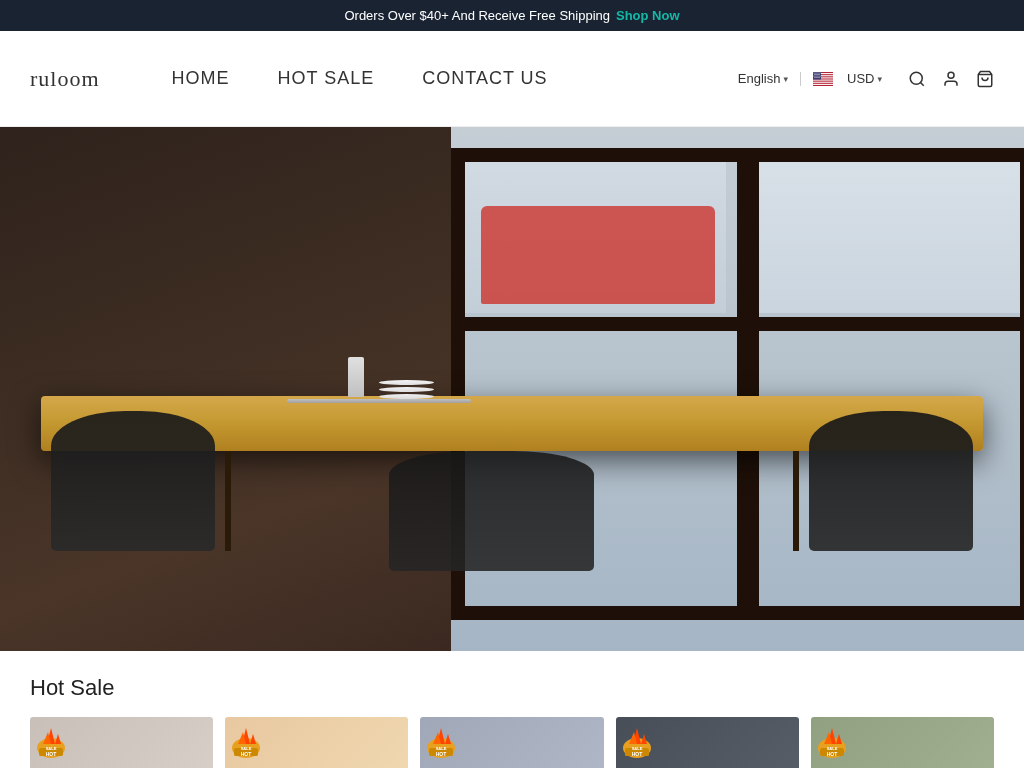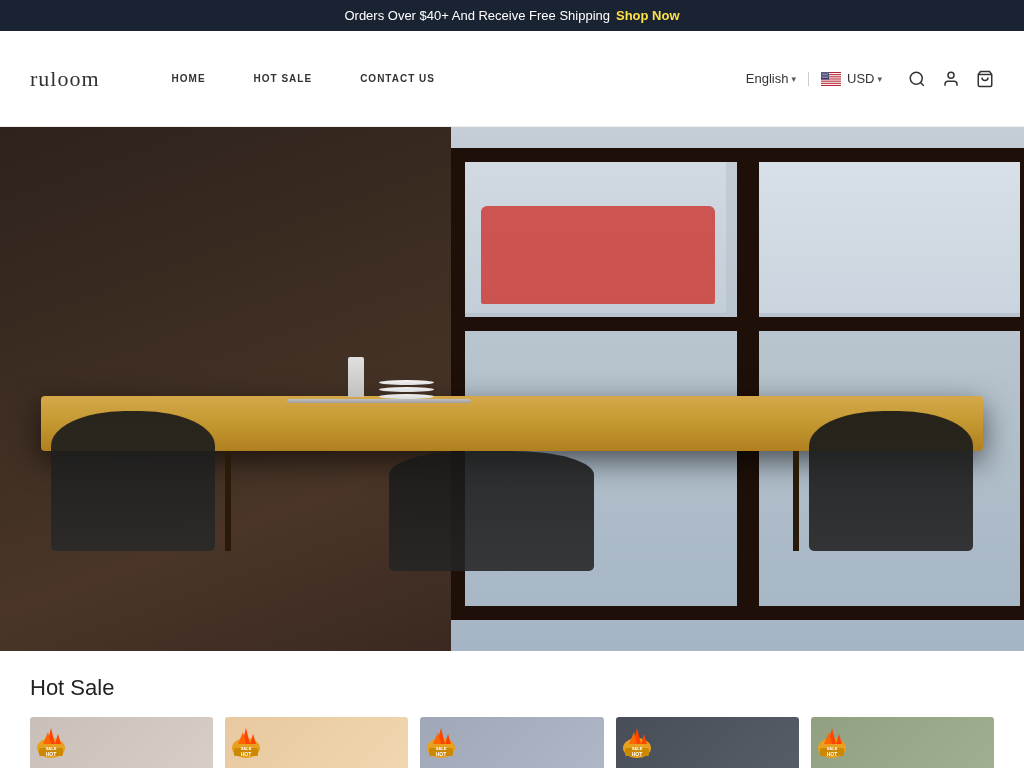--- a/index.html
+++ b/index.html
@@ -11,21 +11,21 @@
       color: #fff;
       text-align: center;
       padding: 8px 16px;
       font-size: 13px;
       display: flex;
       align-items: center;
       justify-content: center;
       gap: 6px;
     }
     .announcement-bar a {
-      color: #fde047;
+      color: #14b8a6;
       text-decoration: none;
       font-weight: bold;
     }
 
     
     .header {
       display: flex;
       align-items: center;
       padding: 0 30px;
       height: 96px;
@@ -41,23 +41,23 @@
       text-decoration: none;
     }
     .nav {
       display: flex;
       gap: 36px;
       flex: 1;
     }
     .nav a {
       text-decoration: none;
       color: #333;
-      font-size: 10px;
+      font-size: 18px;
       letter-spacing: 1px;
-      font-weight: 700;
+      font-weight: 400;
       padding-left: 12px;
     }
 
     .header-right {
       display: flex;
       align-items: center;
       gap: 12px;
     }
     .lang-currency {
       display: flex;
@@ -189,21 +189,21 @@
         <circle cx="4" cy="2.5" r="0.5" fill="white"></circle>
         <circle cx="6" cy="2.5" r="0.5" fill="white"></circle>
         <circle cx="1" cy="4" r="0.5" fill="white"></circle>
         <circle cx="3" cy="4" r="0.5" fill="white"></circle>
         <circle cx="5" cy="4" r="0.5" fill="white"></circle>
         <circle cx="7" cy="4" r="0.5" fill="white"></circle>
         <circle cx="2" cy="5.5" r="0.5" fill="white"></circle>
         <circle cx="4" cy="5.5" r="0.5" fill="white"></circle>
         <circle cx="6" cy="5.5" r="0.5" fill="white"></circle>
       </svg>
-      <div class="currency-selector" style="margin-left:0;">
+      <div class="currency-selector" style="margin-left:8px;">
         <span>USD</span>
         <span class="chevron">▾</span>
       </div>
     </div>
 
     <div class="header-icons">
       <button class="icon-btn" title="Search">
         <svg width="18" height="18" viewBox="0 0 24 24" fill="none" stroke="#333" stroke-width="2">
           <circle cx="11" cy="11" r="8"></circle>
           <line x1="21" y1="21" x2="16.65" y2="16.65"></line>

